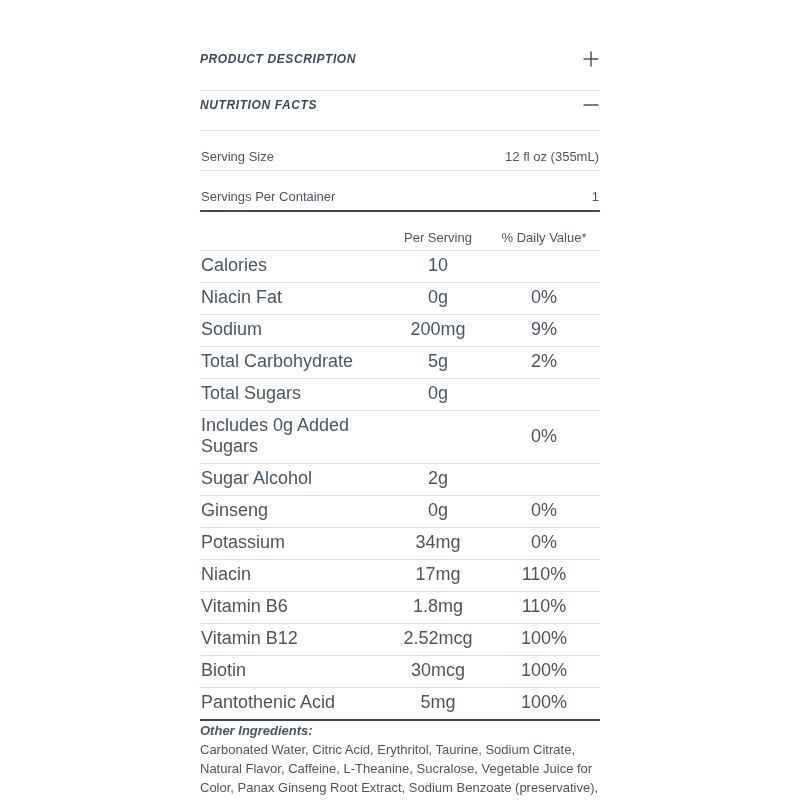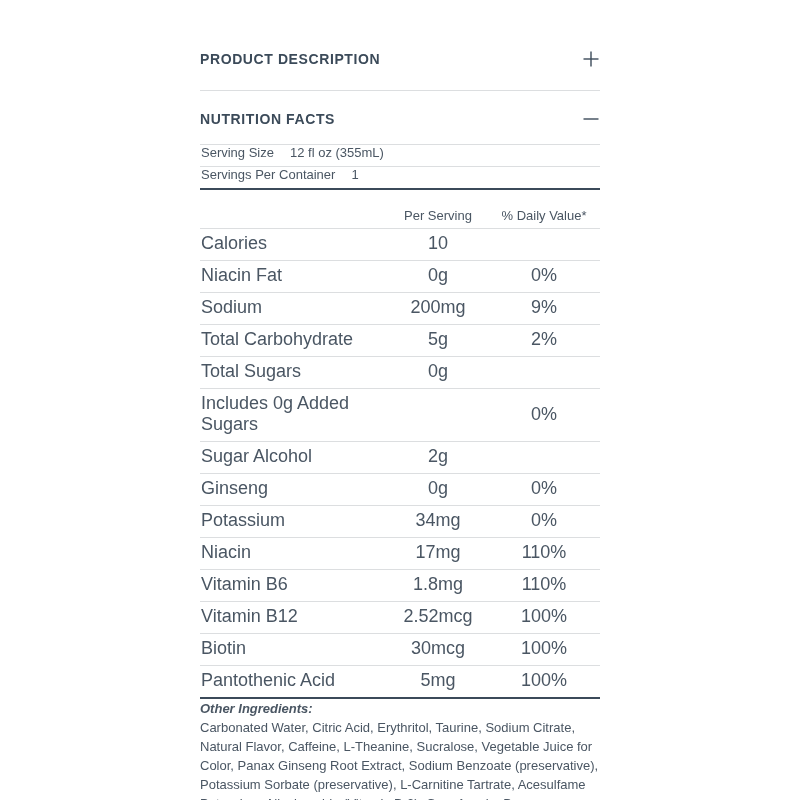--- a/index.html
+++ b/index.html
@@ -22,50 +22,51 @@
     padding-top: 50px;
   }
   
   .acc-header {
     display: flex;
     align-items: center;
     justify-content: space-between;
     cursor: pointer;
   }
   .acc-title {
-    font-size: 14px;
+    font-size: 12px;
     font-weight: bold;
     letter-spacing: 0.6px;
     color: var(--dark);
+    font-style: italic;
   }
   .acc-icon {
     width: 18px;
     height: 18px;
     display: inline-flex;
     align-items: center;
     justify-content: center;
   }
   .acc-icon svg { display: block; }
   .section-divider {
     border: none;
     border-top: 1px solid var(--line);
     margin: 22px 0 0 0;
   }
-  .acc-header.second { margin-top: 19px; }
+  .acc-header.second { margin-top: 5px; }
 
   
   .serving-block {
     margin-top: 16px;
     border-bottom: 2px solid var(--dark);
   }
   .info-row {
     display: flex;
-    justify-content: flex-start;
+    justify-content: space-between;
     border-top: 1px solid var(--line);
-    padding: 0 1px 6px 1px;
+    padding: 18px 1px 6px 1px;
     font-size: 13px;
     color: var(--text);
     gap: 16px;
   }
 
   
   table.nutrition {
     width: 100%;
     border-collapse: collapse;
     border-bottom: 2px solid var(--dark);

